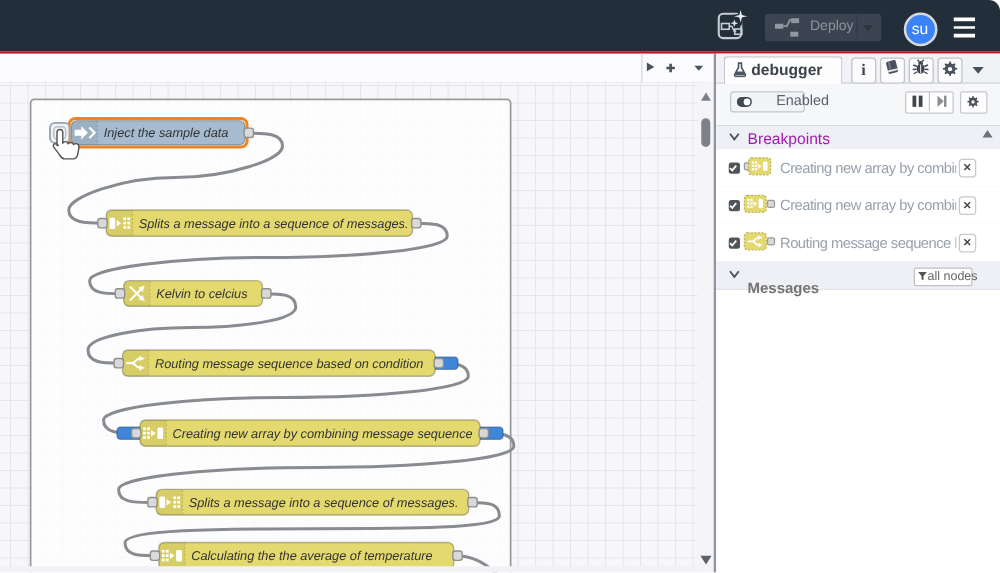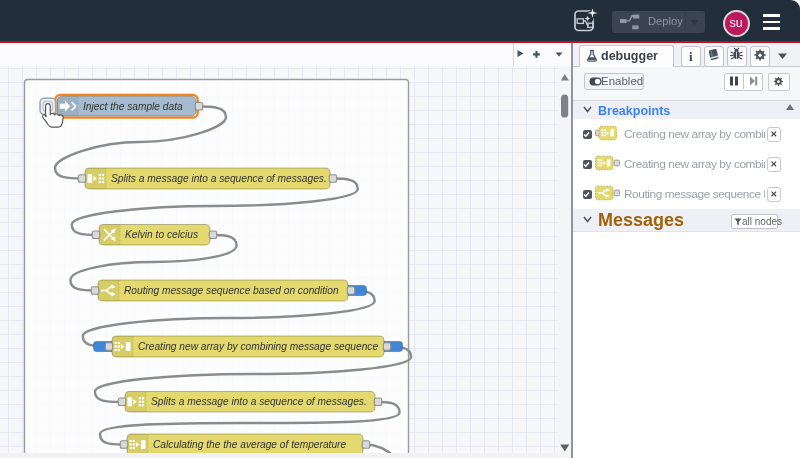--- a/index.html
+++ b/index.html
@@ -35,21 +35,21 @@
     <rect x="4" y="8" width="6.6" height="4" fill="#8f99a2"></rect>
     <path d="M 10.6 9.9 L 13.5 9.9 L 16 4.8 L 17.2 4.8" fill="none" stroke="#8f99a2" stroke-width="1.4"></path>
     <rect x="16.9" y="3.6" width="6.4" height="3.9" fill="#8f99a2"></rect>
     <rect x="16.2" y="14.4" width="6.4" height="3.9" fill="#8f99a2"></rect>
   </svg>
   <div class="abs" style="left:648px;top:15px;width:44px;height:16px;color:#8b949e;font-size:11.2px;">Deploy</div>
   <div class="abs" style="left:685px;top:12px;width:1px;height:19px;background:#313d4a;"></div>
       <svg class="abs" style="left:689px;top:19px;" width="11" height="7" viewBox="0 0 11 7">
         <path d="M 1.5 1 L 5.5 6 L 9.5 1 Z" fill="#2b3540"></path>
       </svg>
-  <div class="abs" style="left:722.5px;top:10px;width:23px;height:23px;border-radius:50%;background:#be185d;border:2px solid #d7dadd;color:#fff;font-size:12.5px;text-align:center;line-height:23px;">su</div>
+  <div class="abs" style="left:722.5px;top:10px;width:23px;height:23px;border-radius:50%;background:#3b82f6;border:2px solid #d7dadd;color:#fff;font-size:12.5px;text-align:center;line-height:23px;">su</div>
   <div class="abs" style="left:763px;top:14px;width:17px;height:2.6px;background:#fff;"></div>
   <div class="abs" style="left:763px;top:20.7px;width:17px;height:2.6px;background:#fff;"></div>
   <div class="abs" style="left:763px;top:27.4px;width:17px;height:2.6px;background:#fff;"></div>
 </div>
 <div class="abs" id="redline"></div>
 <div class="abs" id="tabstrip">
   <div class="abs" style="left:512.6px;top:0;width:1px;height:23px;background:#d5d7dd;"></div>
   <svg class="abs" style="left:516px;top:5px;" width="50" height="14" viewBox="0 0 50 14">
     <path d="M 1.5 2 L 1.5 9 L 7.5 5.5 Z" fill="#46525e"></path>
     <path d="M 20.5 3 L 20.5 9.8 M 17.1 6.4 L 23.9 6.4" stroke="#46525e" stroke-width="2.1"></path>
@@ -272,40 +272,40 @@
   <svg class="abs" style="left:203px;top:9px;" width="13" height="9" viewBox="0 0 13 9">
         <path d="M 2 1.5 L 6.5 7 L 11 1.5 Z" fill="#49525c"></path>
       </svg>
 
   <div class="abs" style="left:0;top:24px;width:227px;height:33px;background:#f6f7f9;border-bottom:1px solid #d9dbe1;"></div>
   <div class="abs" style="left:11px;top:29.5px;width:58px;height:15.5px;border:1px solid #c3c5cc;border-radius:3px;background:#f3f4f7;"></div>
   <svg class="abs" style="left:16px;top:33.5px;" width="13" height="9" viewBox="0 0 13 9">
         <rect x="0.5" y="0.5" width="12" height="8" rx="4" fill="#3f4954"></rect>
         <circle cx="8.6" cy="4.5" r="2.7" fill="#fff"></circle>
       </svg>
-  <div class="abs" style="left:28px;top:31.5px;font-size:11.5px;color:#59626c;">Enabled</div>
+  <div class="abs" style="left:48px;top:31.5px;font-size:11.5px;color:#59626c;">Enabled</div>
   <div class="abs" style="left:150.5px;top:29.5px;width:37px;height:16px;background:#fff;border:1px solid #c6c8ce;border-radius:2px;"></div>
   <div class="abs" style="left:169.5px;top:29.5px;width:1px;height:16px;background:#c6c8ce;"></div>
   <svg class="abs" style="left:155px;top:33px;" width="30" height="10" viewBox="0 0 30 10">
         <rect x="2" y="0.5" width="3" height="9" fill="#41454e"></rect>
         <rect x="7" y="0.5" width="3" height="9" fill="#41454e"></rect>
         <path d="M 22 0.5 L 27 5 L 22 9.5 Z" fill="#8a8f96"></path>
         <rect x="27.2" y="0.5" width="2" height="9" fill="#8a8f96"></rect>
       </svg>
   <div class="abs" style="left:195px;top:29.5px;width:19.5px;height:16px;background:#fff;border:1px solid #c6c8ce;border-radius:2px;"></div>
   <svg class="abs" style="left:199px;top:31.5px;" width="12" height="12" viewBox="0 0 15 15">
         <path d="M 7.5 2.2 l 1.1 0 l 0.3 1.6 a 3.8 3.8 0 0 1 1.4 0.6 l 1.4 -0.9 l 0.8 0.8 l -0.9 1.4 a 3.8 3.8 0 0 1 0.6 1.4 l 1.6 0.3 l 0 1.1 l -1.6 0.3 a 3.8 3.8 0 0 1 -0.6 1.4 l 0.9 1.4 l -0.8 0.8 l -1.4 -0.9 a 3.8 3.8 0 0 1 -1.4 0.6 l -0.3 1.6 l -1.1 0 l -0.3 -1.6 a 3.8 3.8 0 0 1 -1.4 -0.6 l -1.4 0.9 l -0.8 -0.8 l 0.9 -1.4 a 3.8 3.8 0 0 1 -0.6 -1.4 l -1.6 -0.3 l 0 -1.1 l 1.6 -0.3 a 3.8 3.8 0 0 1 0.6 -1.4 l -0.9 -1.4 l 0.8 -0.8 l 1.4 0.9 a 3.8 3.8 0 0 1 1.4 -0.6 Z" fill="#4a5058"></path>
         <circle cx="8" cy="8.3" r="1.7" fill="#fff"></circle>
       </svg>
 
   <div class="abs" style="left:0;top:58px;width:227px;height:18px;background:#eef0f5;border-bottom:1px solid #e2e3e9;"></div>
   <svg class="abs" style="left:10px;top:63px;" width="9" height="7" viewBox="0 0 9 7">
         <path d="M 1 1 L 4.5 5.5 L 8 1" fill="none" stroke="#4c545c" stroke-width="1.5"></path>
       </svg>
-  <div class="abs" style="left:25px;top:60.5px;font-size:12.5px;font-weight:bold;color:#3b82f6;">Breakpoints</div>
+  <div class="abs" style="left:25px;top:60.5px;font-size:12.5px;font-weight:normal;color:#a21caf;">Breakpoints</div>
   <svg class="abs" style="left:212px;top:59.5px;" width="10" height="8" viewBox="0 0 10 8">
         <path d="M 1 7 L 5 1 L 9 7 Z" fill="#6c707a"></path>
       </svg>
 
   <div class="abs bprow" style="top:76px;">
         <div class="bpcheck">
           <svg width="7" height="7" viewBox="0 0 7 7">
             <path d="M 1 3.5 L 2.8 5.3 L 6 1.5" fill="none" stroke="#fff" stroke-width="1.4"></path>
           </svg>
         </div>
@@ -369,19 +369,19 @@
           </g>
         </svg>
         <div class="bptext">Routing message sequence bas</div>
         <div class="bpx">✕</div>
       </div>
 
   <div class="abs" style="left:0;top:166px;width:227px;height:22px;background:#eef0f5;border-bottom:1px solid #e2e3e9;"></div>
   <svg class="abs" style="left:10px;top:173px;" width="9" height="7" viewBox="0 0 9 7">
         <path d="M 1 1 L 4.5 5.5 L 8 1" fill="none" stroke="#4c545c" stroke-width="1.5"></path>
       </svg>
-  <div class="abs" style="left:25px;top:167px;font-size:18px;font-weight:bold;color:#a16207;">Messages</div>
+  <div class="abs" style="left:25px;top:180px;font-size:12px;font-weight:bold;color:#737373;">Messages</div>
   <div class="abs" style="left:158px;top:170.5px;width:43px;height:12.5px;background:#fff;border:1px solid #bfc1c7;border-radius:2px;font-size:10px;color:#666;padding:1px 0 0 2px;white-space:nowrap;">
     <svg width="8" height="8" viewBox="0 0 8 8" style="vertical-align:-1px;">
           <path d="M 0.5 0.5 L 7.5 0.5 L 4.8 3.8 L 4.8 7.2 L 3.2 6.4 L 3.2 3.8 Z" fill="#555"></path>
         </svg>all nodes</div>
 </div>
 </div>
 
 </body></html>

